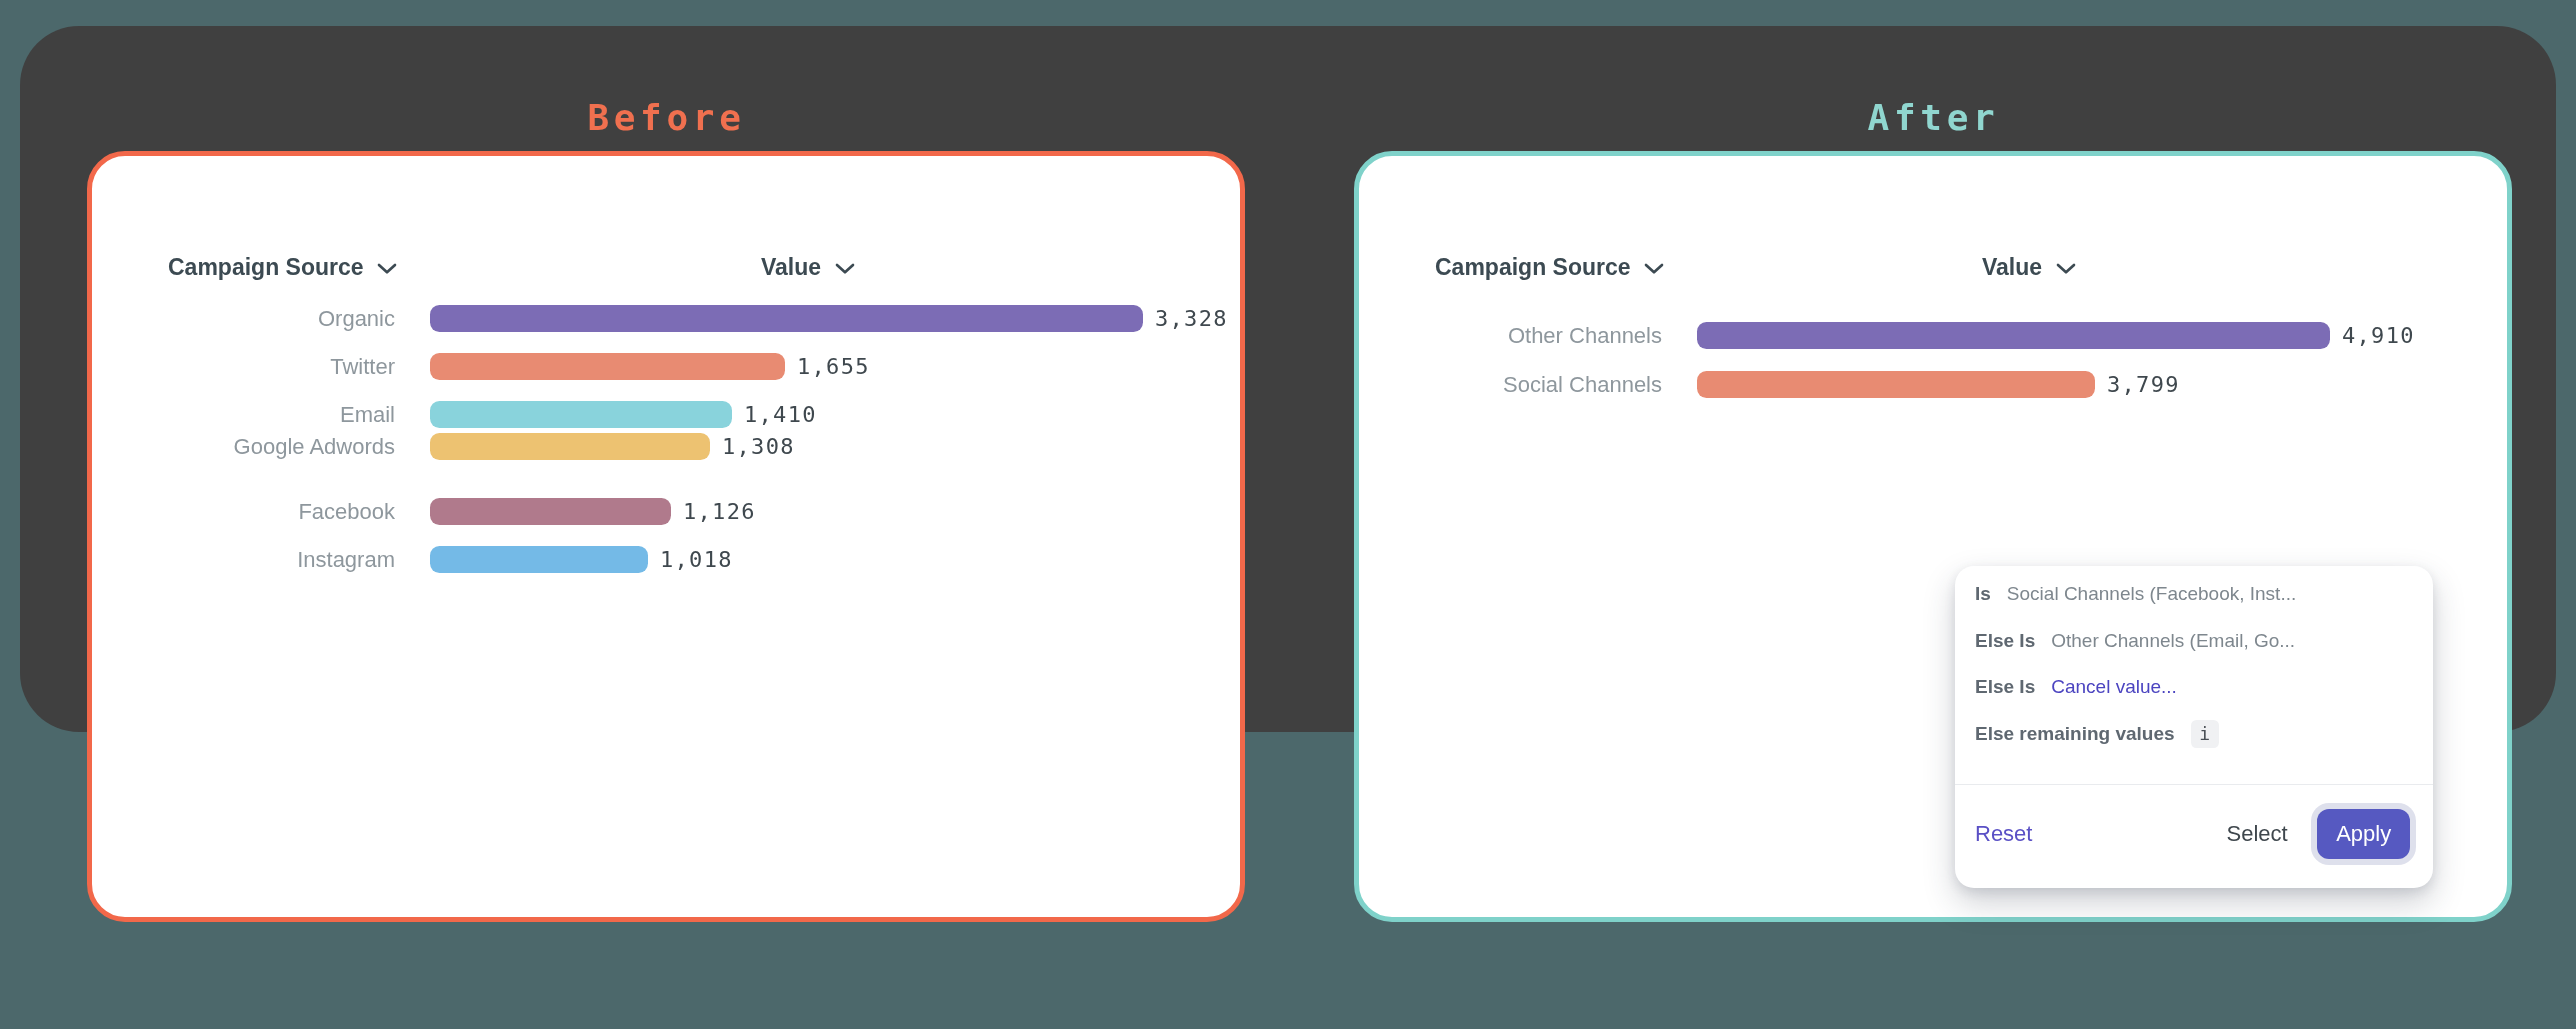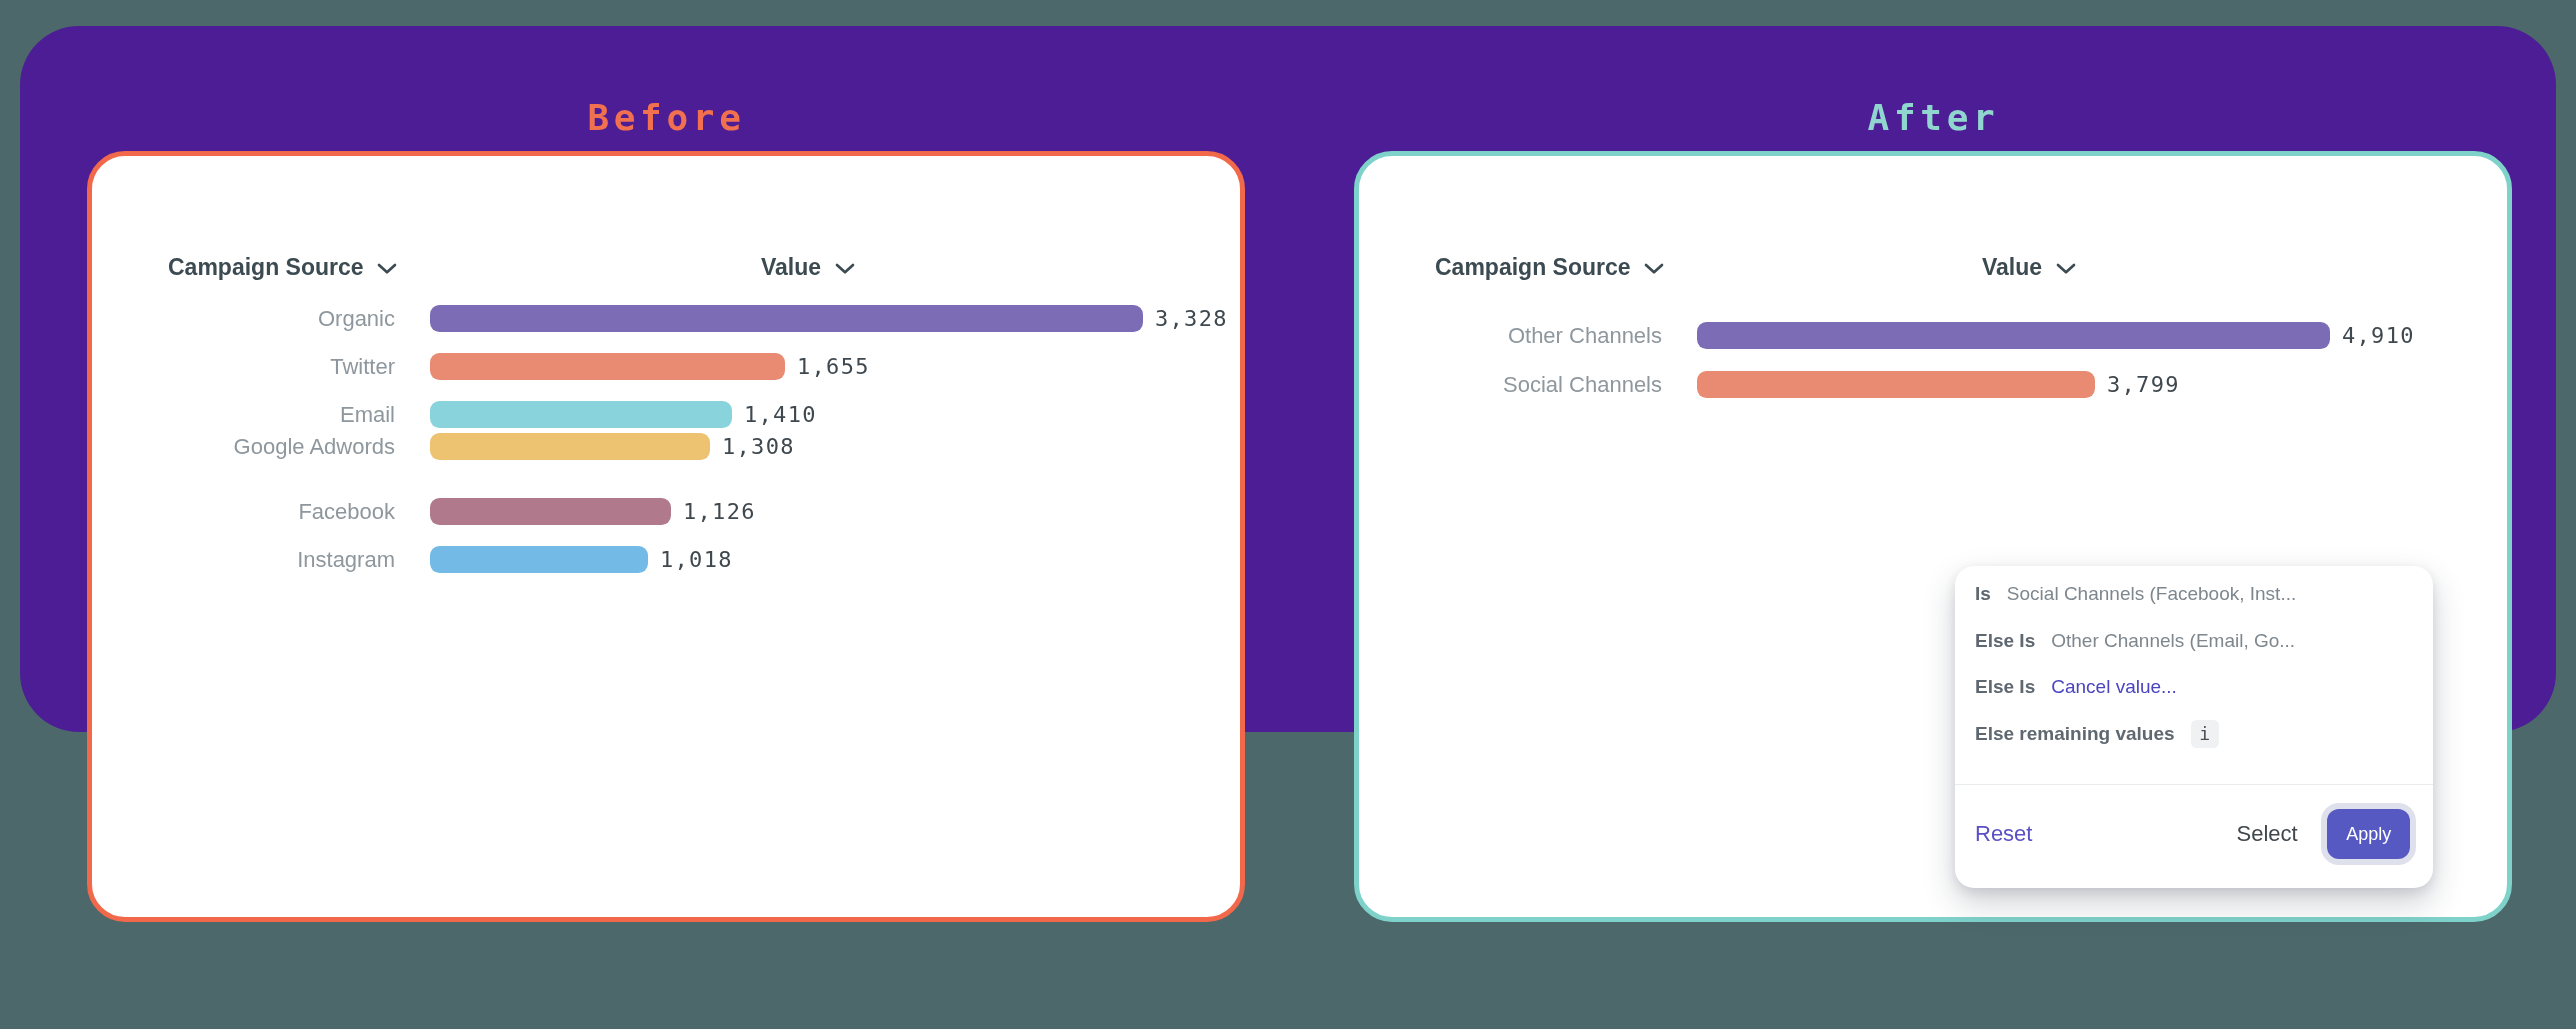--- a/index.html
+++ b/index.html
@@ -1,18 +1,18 @@
 <!DOCTYPE html>
 <html style="font-size:10.7px"><head>
 <meta charset="utf-8">
 <style>
   html,body{margin:0;padding:0;background:#4C686B;}
   .stage{position:relative;width:2576px;height:1029px;background:#4C686B;overflow:hidden;
          font-family:"Liberation Sans", sans-serif;}
-  .card{position:absolute;left:20px;top:25.5px;width:2536px;height:706px;background:#4c1d95;
+  .card{position:absolute;left:20px;top:25.5px;width:2536px;height:706px;background:#404040;
         border-radius:59px;}
   .panel{position:absolute;top:125px;width:1148px;height:761px;border:5.4px solid;border-radius:38px;background:#fff;}
   .panel.before{left:67px;border-color:#F2684A;}
   .panel.after{left:1334px;border-color:#7FD2CA;}
   .panel-title{position:absolute;top:70px;height:44px;line-height:44px;width:1159px;text-align:center;
         font-family:"DejaVu Sans Mono", monospace;font-weight:bold;font-size:36px;letter-spacing:4.7px;}
   .panel-title.t-before{left:67px;color:#F0704F;}
   .panel-title.t-after{left:1334px;color:#90D6CF;}
 
   .col-header{position:absolute;height:32px;line-height:32px;font-weight:bold;font-size:23px;
@@ -37,21 +37,21 @@
   .rule-row{display:flex;align-items:center;height:31px;margin-bottom:15.4px;gap:16px;}
   .rule-cond{font-weight:bold;font-size:19px;color:#5F6871;white-space:nowrap;}
   .rule-value{font-size:19px;color:#7E878E;white-space:nowrap;overflow:hidden;}
   .rule-value.link{color:#4B44C0;}
   .info-badge{display:inline-flex;align-items:center;justify-content:center;width:28px;height:28px;
         background:#F0F1F3;border-radius:5.4px;font-family:"DejaVu Sans Mono", monospace;font-size:18px;color:#4A5056;}
   .popup-divider{position:absolute;left:0;right:0;top:218px;height:1.3px;background:#E9EBEE;}
   .popup-footer{position:absolute;left:20px;right:14.8px;top:235px;height:67px;display:flex;align-items:center;}
   .reset-link{font-size:22px;color:#5A50C5;}
   .cancel-btn{font-size:22px;color:#3F474D;margin-left:auto;margin-right:29.5px;}
-  .apply-btn{height:50px;padding:0 19px;background:#5659C1;color:#fff;font-size:18px;border:none;
+  .apply-btn{height:50px;padding:0 19px;background:#5659C1;color:#fff;font-size:22px;border:none;
         border-radius:12px;box-shadow:0 0 0 6px #DEE0EC;margin-right:8px;
         font-family:"Liberation Sans", sans-serif;}
 </style>
 </head>
 <body>
 
 <div class="stage">
   <div class="card">
 
     <div class="panel-title t-before">Before</div>

